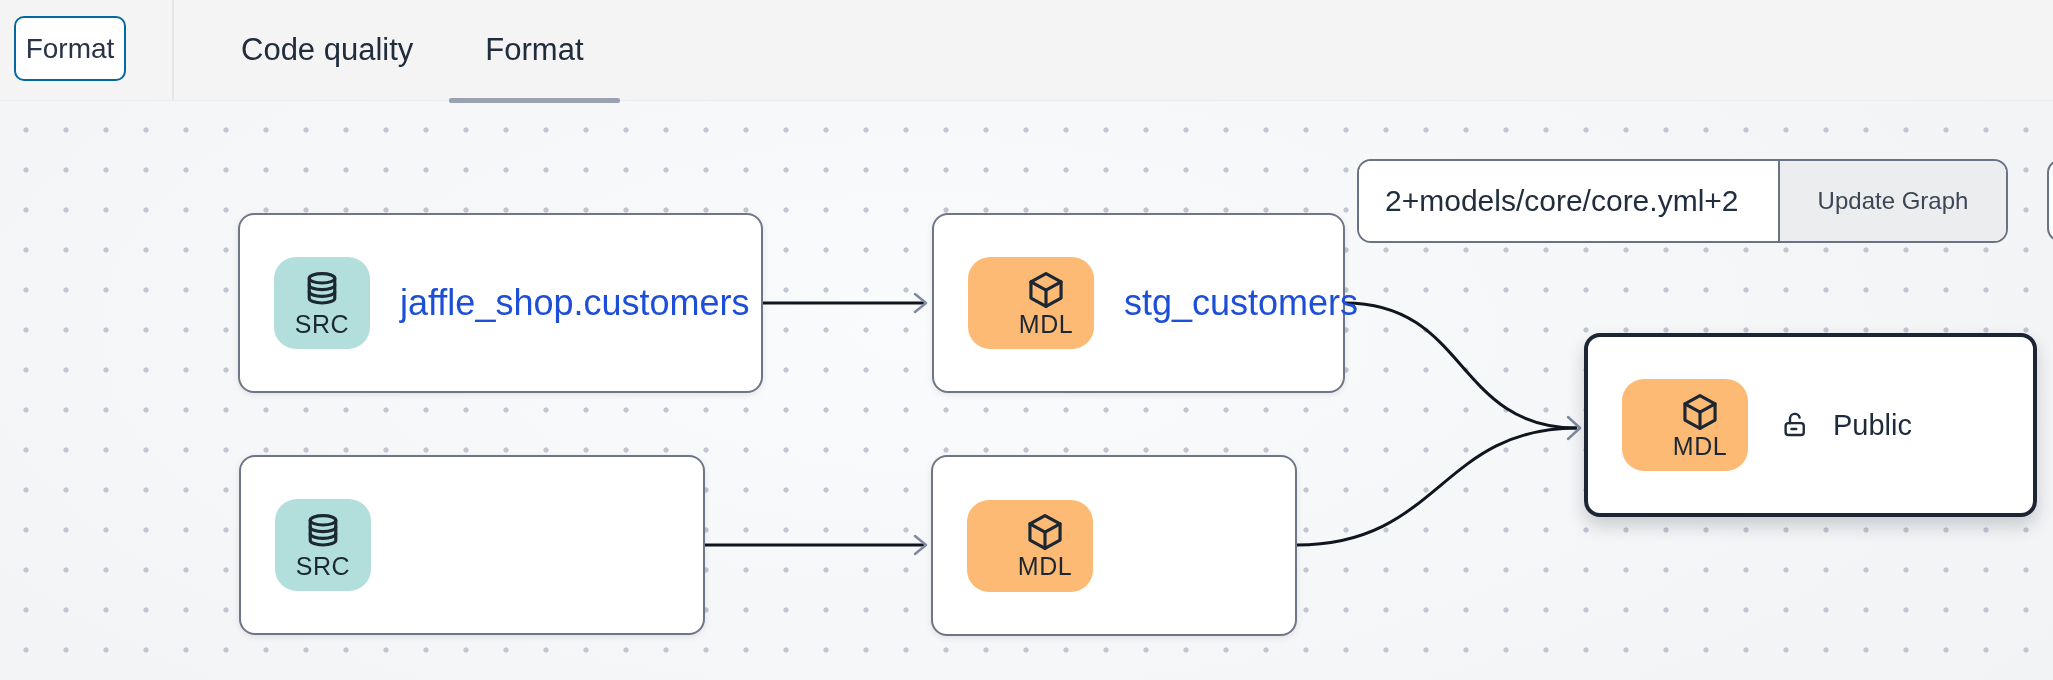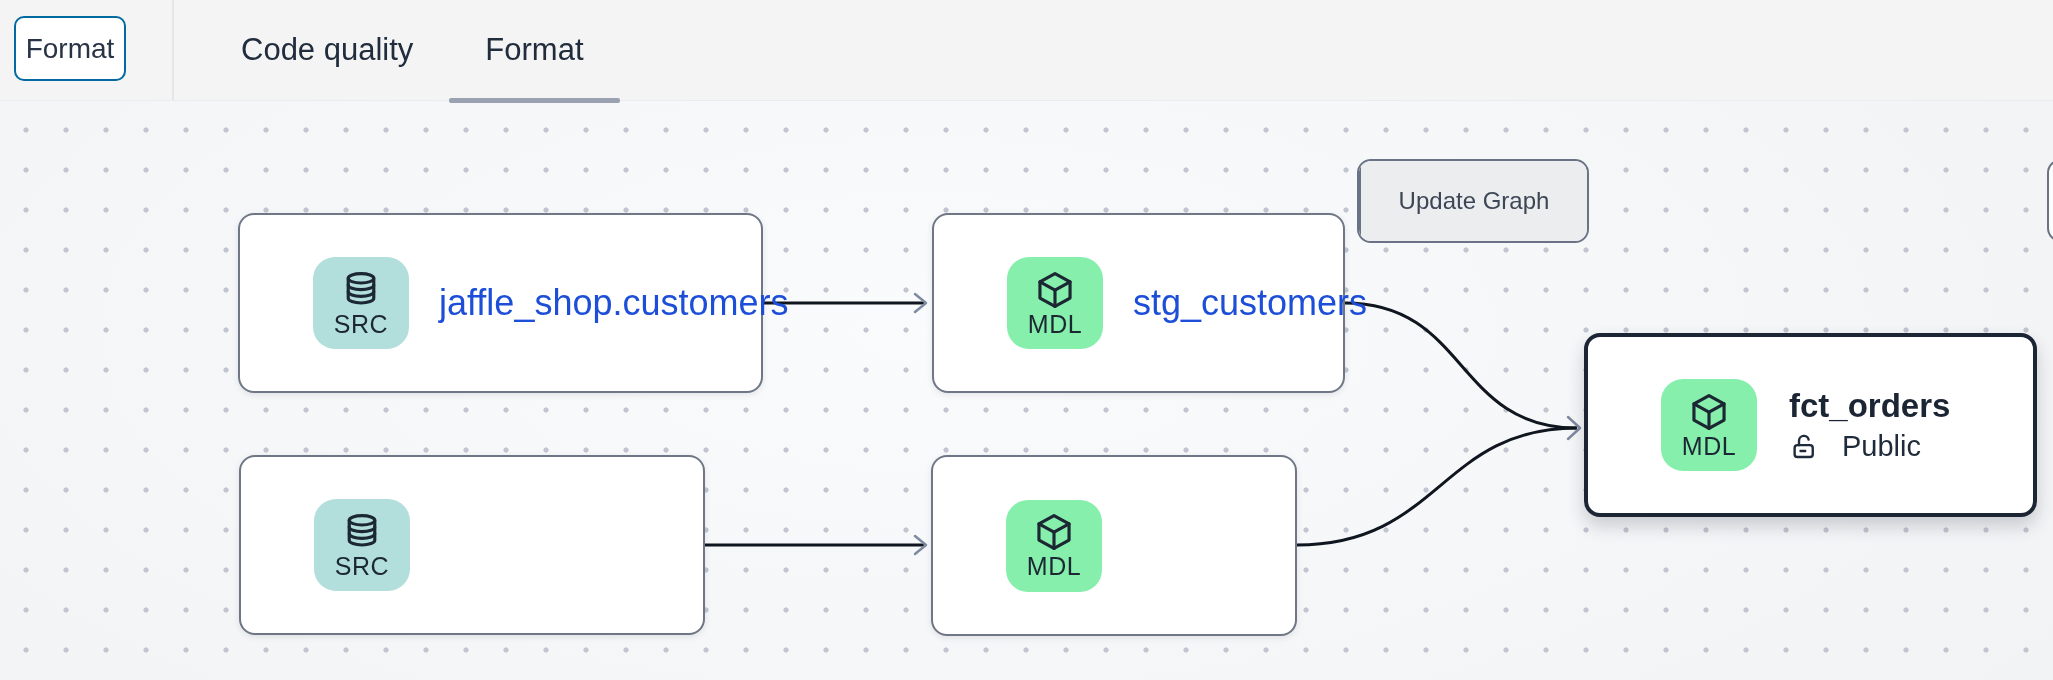--- a/index.html
+++ b/index.html
@@ -44,24 +44,24 @@
 
   
   .node {
     position:absolute; background:#ffffff; border:2px solid #6f7786; border-radius:16px;
     display:flex; align-items:center; padding:0 34px; gap:30px; box-sizing:border-box;
     box-shadow:0 2px 6px rgba(25,35,55,0.10); cursor:pointer; z-index:10;
   }
   .node.selected { border:4px solid #1b2533; box-shadow:0 9px 18px rgba(25,35,55,0.20); }
   .badge {
     width:96px; height:92px; border-radius:22px; flex-shrink:0;
-    display:flex; flex-direction:column; align-items:center; justify-content:center;margin-left:39px;
+    display:flex; flex-direction:column; align-items:center; justify-content:center;
   }
   .badge-src { background:#b2dfdb; }
-  .badge-mdl { background:#86efac; }
+  .badge-mdl { background:#fdba74;padding-left:30px; }
   .badge svg { width:42px; height:42px; display:block; }
   .badge-label { font-size:25px; letter-spacing:0.5px; color:#1c2734; line-height:1.05; }
   .node-title { font-size:36px; color:#1d4ed8; white-space:nowrap; }
   .node-title-block { display:flex; flex-direction:column; gap:5px; }
   .fct-title { font-size:33px; font-weight:bold; color:#1b2533; white-space:nowrap; }
   .access-row { display:flex; align-items:center; gap:23px; font-size:29px; color:#1f2a3a; }
   .access-row svg { width:30px; height:30px; display:block; }
 
   
   .controls {
@@ -169,32 +169,32 @@
     <div class="node selected" style="left:1584px; top:233px; width:453px; height:184px; gap:32px;">
       <div class="badge badge-mdl">
         <svg viewBox="0 0 24 24" stroke="#1c2734" stroke-width="1.8" fill="none" stroke-linecap="round" stroke-linejoin="round">
           <path d="M12 2.6l8.6 4.8v9.2L12 21.4l-8.6-4.8V7.4z"></path>
           <path d="M3.4 7.4L12 12.1l8.6-4.7"></path>
           <path d="M12 12.1v9.3"></path>
         </svg>
         <span class="badge-label">MDL</span>
       </div>
       <div class="node-title-block">
-        <span class="fct-title">fct_orders</span>
         <span class="access-row">
           <svg viewBox="0 0 24 24" stroke="#1f2a3a" stroke-width="1.9" fill="none" stroke-linecap="round" stroke-linejoin="round">
             <rect x="4.5" y="10.5" width="14.5" height="9.5" rx="2.2"></rect>
             <path d="M8 10.5V7a3.9 3.9 0 0 1 7.7-.9"></path>
             <path d="M9.2 15.2h3.8"></path>
           </svg>
           <span>Public</span>
         </span>
       </div>
     </div>
 
     <div class="controls">
+      <input class="selector-input" type="text" value="2+models/core/core.yml+2" style="">
       <button class="update-btn">Update Graph</button>
     </div>
 
     <div class="partial-btn"></div>
 
   </div>
 </div>
 
 </body></html>

